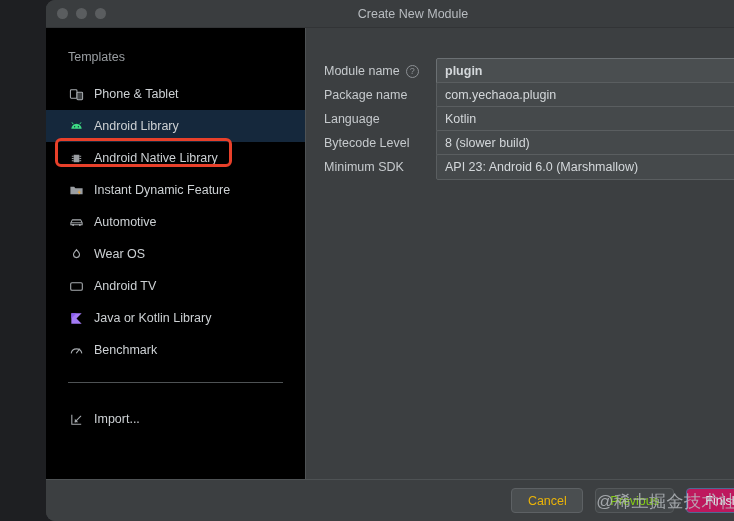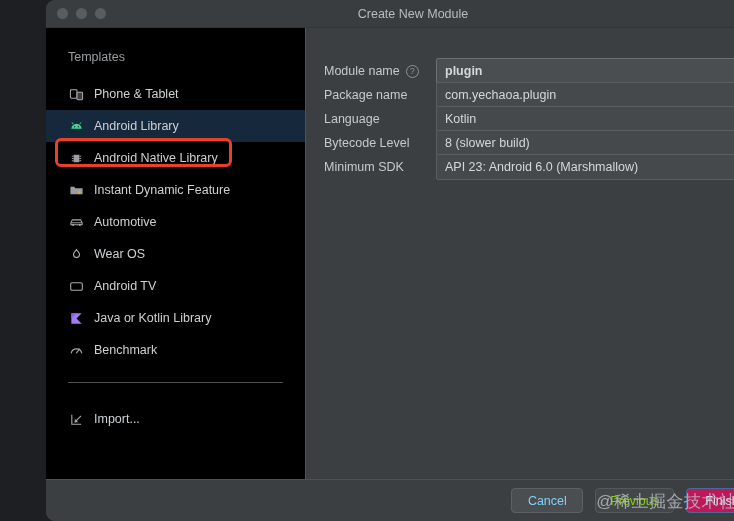--- a/index.html
+++ b/index.html
@@ -134,21 +134,21 @@
     border-top: 1px solid #4e5254;
     display: flex; align-items: center; justify-content: flex-end;
     padding-right: 22px; gap: 12px;
     position: relative;
   }
   .btn {
     min-width: 72px; height: 25px;
     border-radius: 4px;
     background: #4a4e50;
     border: 1px solid #5d6164;
-    color: #7dd3fc;
+    color: #eab308;
     font-size: 12.5px;
     display: flex; align-items: center; justify-content: center;
     padding: 0 14px;
   }
   .btn.disabled { color: #84cc16; background: #434749; border-color: #55595b; }
   .btn.primary { background: #be185d; border-color: #4a6c94; color: #e4e8ec; }
   .watermark {
     position: absolute;
     right: 26px; top: 50%;
     transform: translateY(-50%);

